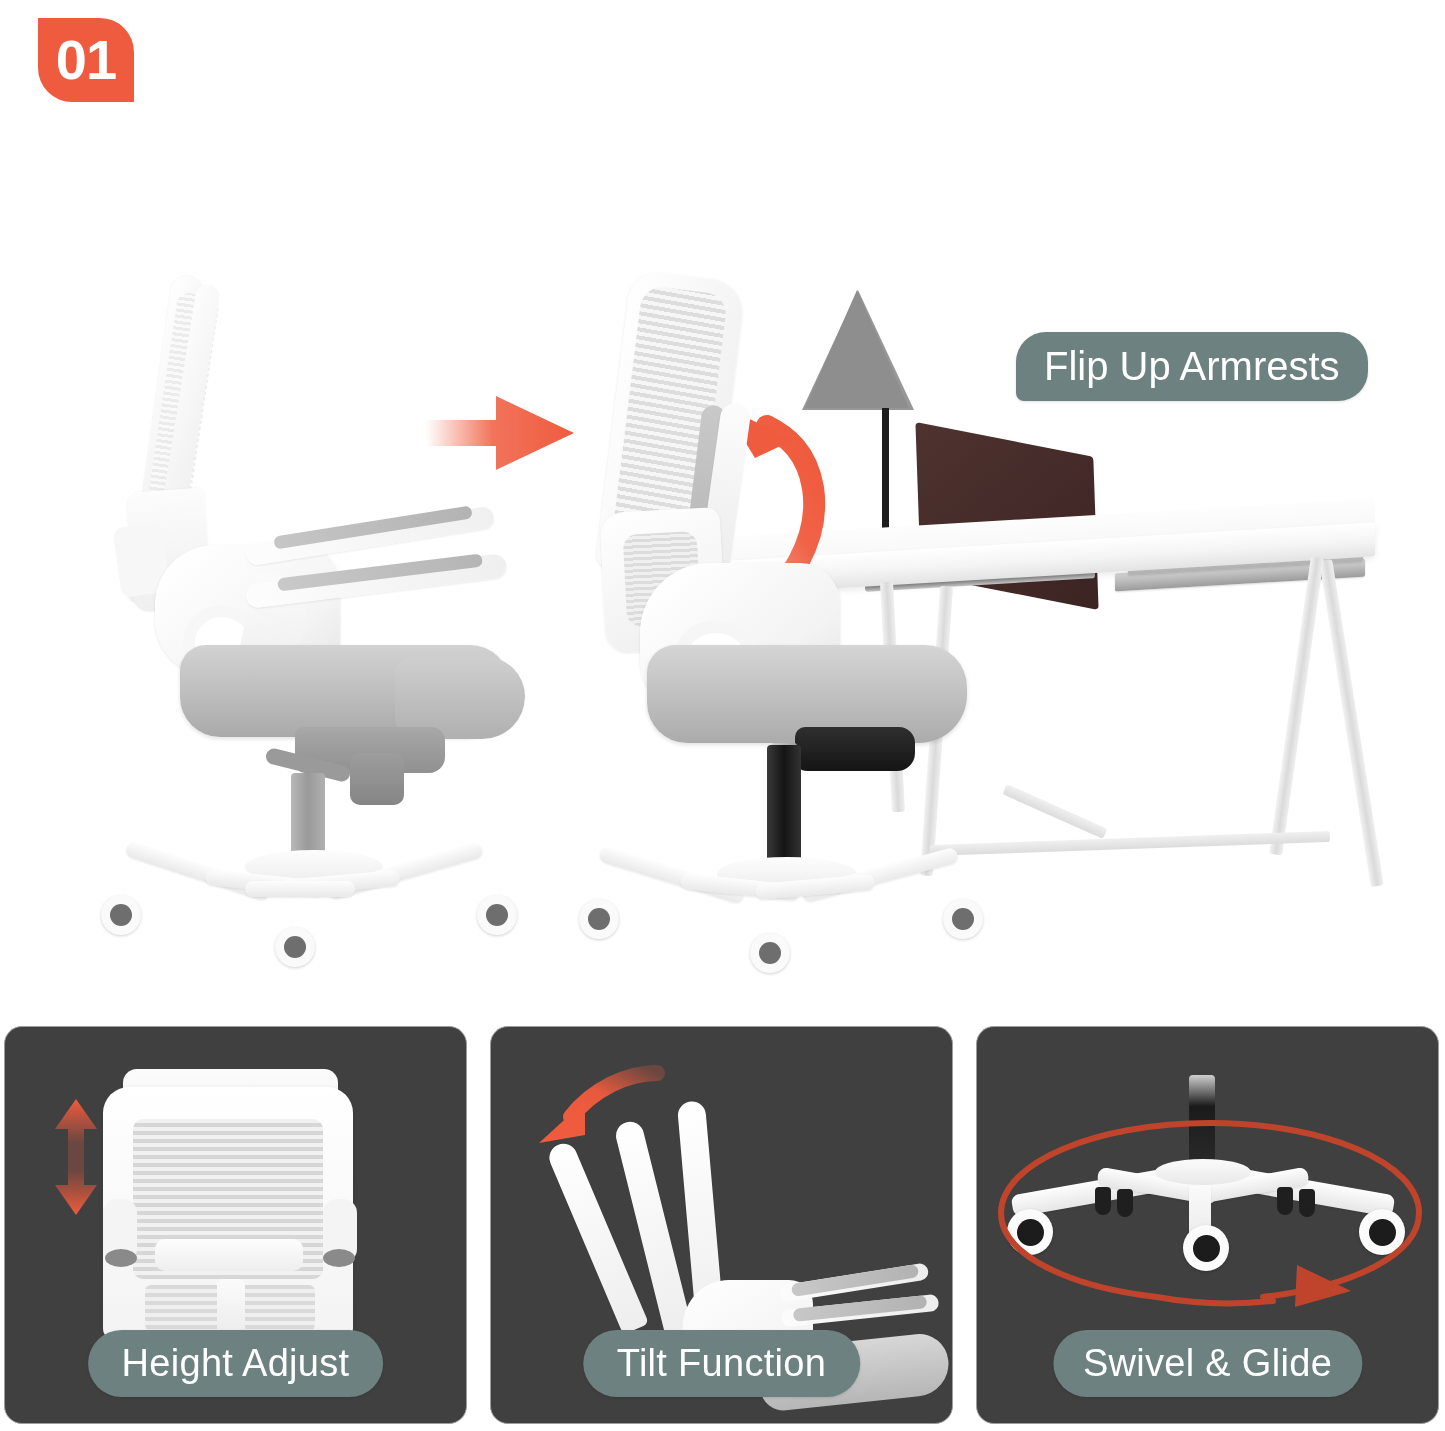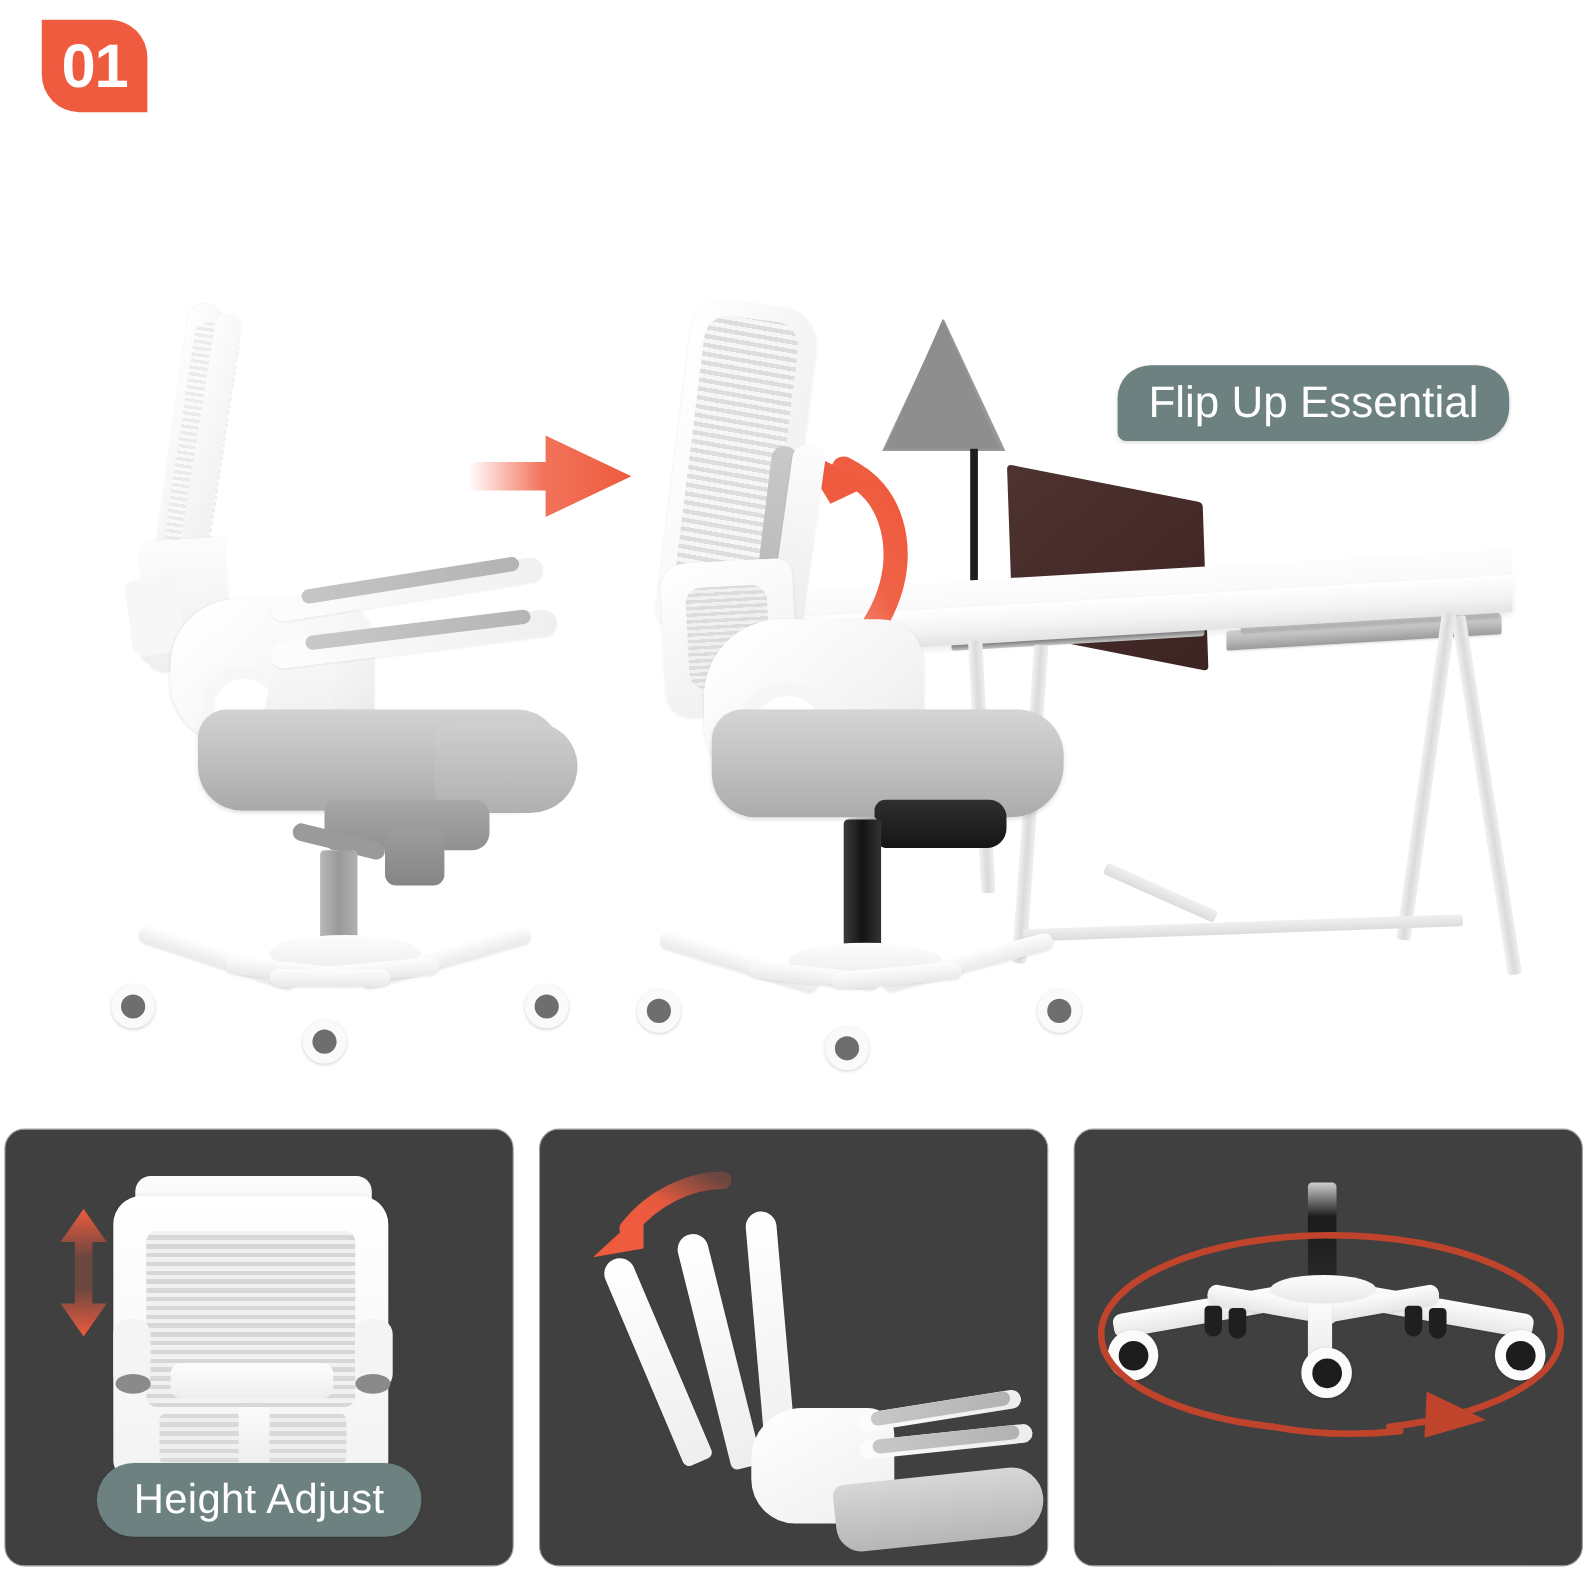--- a/index.html
+++ b/index.html
@@ -449,21 +449,21 @@
       <div class="L-leg" style="left:12px;  top:592px; width:150px; transform:rotate(17deg);"></div>
       <div class="L-leg" style="left:215px; top:592px; width:160px; transform:rotate(-15deg);"></div>
       <div class="L-leg" style="left:95px;  top:604px; width:120px; transform:rotate(6deg);"></div>
       <div class="L-leg" style="left:170px; top:604px; width:120px; transform:rotate(-5deg);"></div>
       <div class="L-caster" style="left:-6px; top:624px;"></div>
       <div class="L-caster" style="left:358px; top:624px;"></div>
       <div class="L-caster" style="left:165px; top:658px;"></div>
     </div>
 
     <div class="hero-pill">
-      <span>Flip Up Essential</span>
+      <span>Flip Up Armrests</span>
     </div>
   </div>
 
   <div class="panels">
 
     <div class="panel p1">
       <div class="fc-back"></div>
       <div class="fc-frame"></div>
       <div class="fc-mesh"></div>
       <div class="fc-lumbar"></div>
@@ -512,20 +512,23 @@
               <stop offset="0%" stop-color="#EF5B3E" stop-opacity="0.25"></stop>
               <stop offset="55%" stop-color="#EF5B3E" stop-opacity="0.95"></stop>
               <stop offset="100%" stop-color="#EF5B3E"></stop>
             </linearGradient>
           </defs>
           <path d="M122,14 C92,14 58,30 36,58" stroke="url(#tg)" stroke-width="16" fill="none" stroke-linecap="round"></path>
           <path d="M4,84 L50,42 L50,76 Z" fill="#EF5B3E"></path>
         </svg>
       </div>
 
+      <div class="pill">
+        <span>Tilt Function</span>
+      </div>
     </div>
 
     <div class="panel p3">
       <div class="b-col"></div>
 
       <div class="b-spoke" style="left:34px;  top:152px; width:190px; height:22px; transform:rotate(-10deg);"></div>
       <div class="b-spoke" style="left:228px; top:152px; width:190px; height:22px; transform:rotate(10deg);"></div>
       <div class="b-spoke" style="left:120px; top:150px; width:120px; height:18px; transform:rotate(10deg);"></div>
       <div class="b-spoke" style="left:212px; top:150px; width:120px; height:18px; transform:rotate(-10deg);"></div>
       <div class="b-spoke" style="left:212px; top:150px; width:22px;  height:78px;"></div>
@@ -542,15 +545,18 @@
 
       <div class="swivel-ellipse">
         <svg viewBox="0 0 430 200">
           <path d="M215,8 C330,8 424,48 424,98 C424,140 356,172 268,182" stroke="#C0442C" stroke-width="6" fill="none" stroke-linecap="round"></path>
           <path d="M215,8 C100,8 6,48 6,98 C6,140 74,172 162,182" stroke="#C0442C" stroke-width="6" fill="none" stroke-linecap="round"></path>
           <path d="M162,182 C200,189 240,190 278,186" stroke="#C0442C" stroke-width="6" fill="none" stroke-linecap="round"></path>
           <path d="M302,150 L356,176 L300,192 Z" fill="#C0442C"></path>
         </svg>
       </div>
 
+      <div class="pill wide">
+        <span>Swivel &amp; Glide</span>
+      </div>
     </div>
   </div>
 </div>
 
 </body></html>

